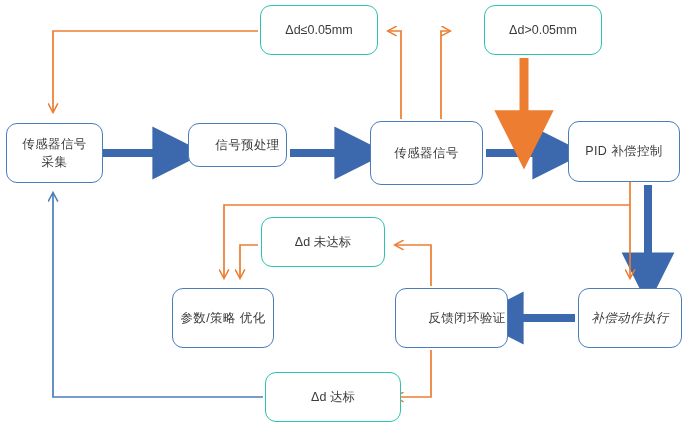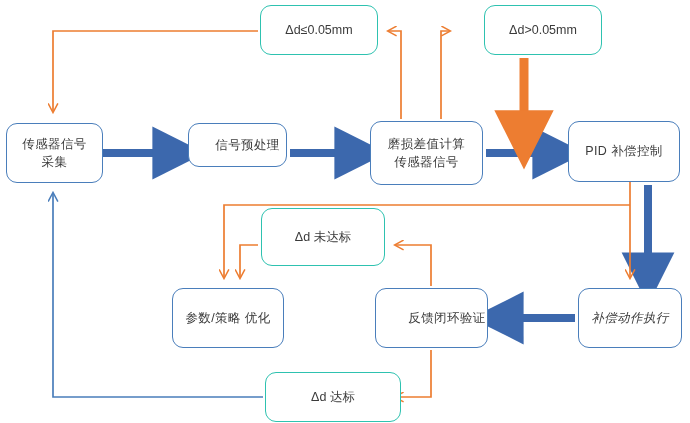--- a/index.html
+++ b/index.html
@@ -117,49 +117,48 @@
   <div class="node process" id="n-sensor" style="left: 6px; top: 123px; width: 97px; height: 60px;">
     <span class="line">传感器信号</span>
     <span class="line">采集</span>
   </div>
 
   <div class="node process" id="n-preproc" style="left: 188px; top: 123px; width: 99px; height: 44px; padding-left: 20px;">
     <span class="line">信号预处理</span>
   </div>
 
   <div class="node process" id="n-calc" style="left: 370px; top: 121px; width: 113px; height: 64px;">
-    <span class="line">磨损差值计算</span>
     <span class="line">传感器信号</span>
   </div>
 
   <div class="node process" id="n-pid" style="left: 568px; top: 121px; width: 112px; height: 61px;">
     <span class="line">PID 补偿控制</span>
   </div>
 
   <div class="node process" id="n-actuate" style="left: 578px; top: 288px; width: 104px; height: 60px; font-style: italic;">
     <span class="line">补偿动作执行</span>
   </div>
 
-  <div class="node process" id="n-feedback" style="left: 375px; top: 288px; width: 113px; height: 60px; padding-left: 31px;">
+  <div class="node process" id="n-feedback" style="left: 395px; top: 288px; width: 113px; height: 60px; padding-left: 31px;">
     <span class="line">反馈闭环验证</span>
   </div>
 
-  <div class="node process" id="n-optimize" style="left: 172px; top: 288px; width: 112px; height: 60px;">
+  <div class="node process" id="n-optimize" style="left: 172px; top: 288px; width: 102px; height: 60px;">
     <span class="line">参数/策略 优化</span>
   </div>
 
   <div class="node decision" id="n-le005" style="left: 260px; top: 5px; width: 118px; height: 50px;">
     <span class="line">Δd≤0.05mm</span>
   </div>
 
   <div class="node decision" id="n-gt005" style="left: 484px; top: 5px; width: 118px; height: 50px;">
     <span class="line">Δd&gt;0.05mm</span>
   </div>
 
-  <div class="node decision" id="n-notmet" style="left: 261px; top: 208px; width: 124px; height: 58px;">
+  <div class="node decision" id="n-notmet" style="left: 261px; top: 217px; width: 124px; height: 50px;">
     <span class="line">Δd 未达标</span>
   </div>
 
   <div class="node decision" id="n-met" style="left: 265px; top: 372px; width: 136px; height: 50px;">
     <span class="line">Δd 达标</span>
   </div>
 
 </div>
 
 </body></html>

